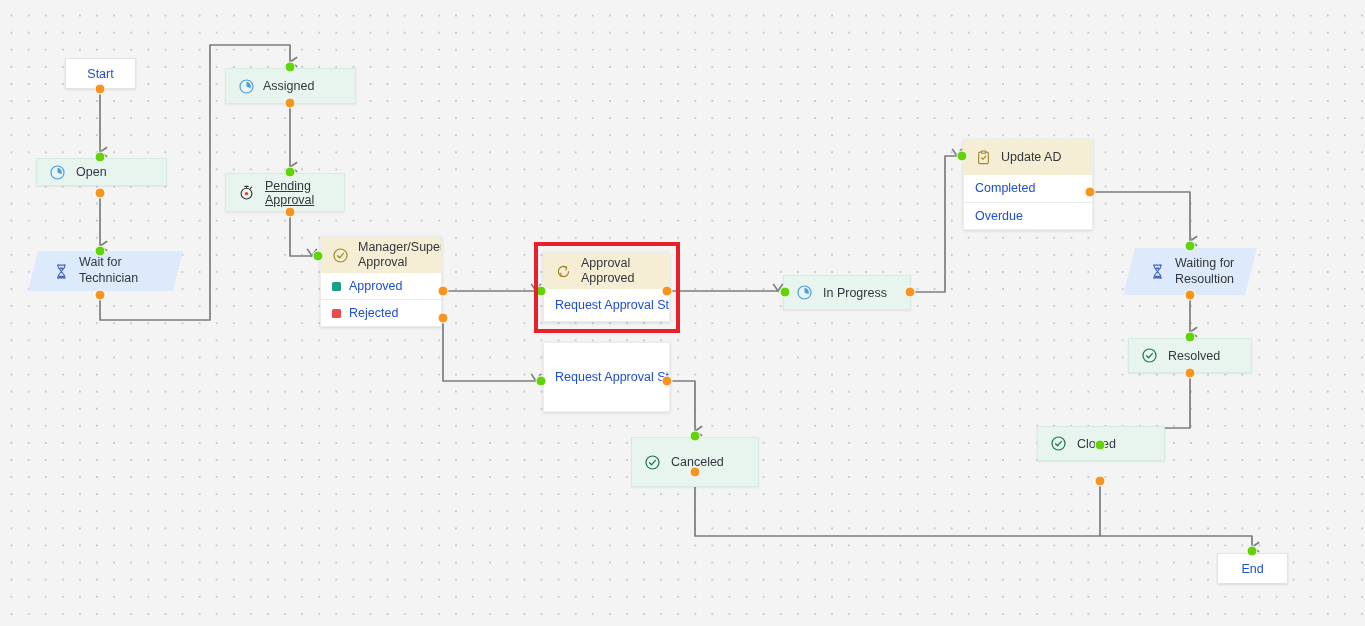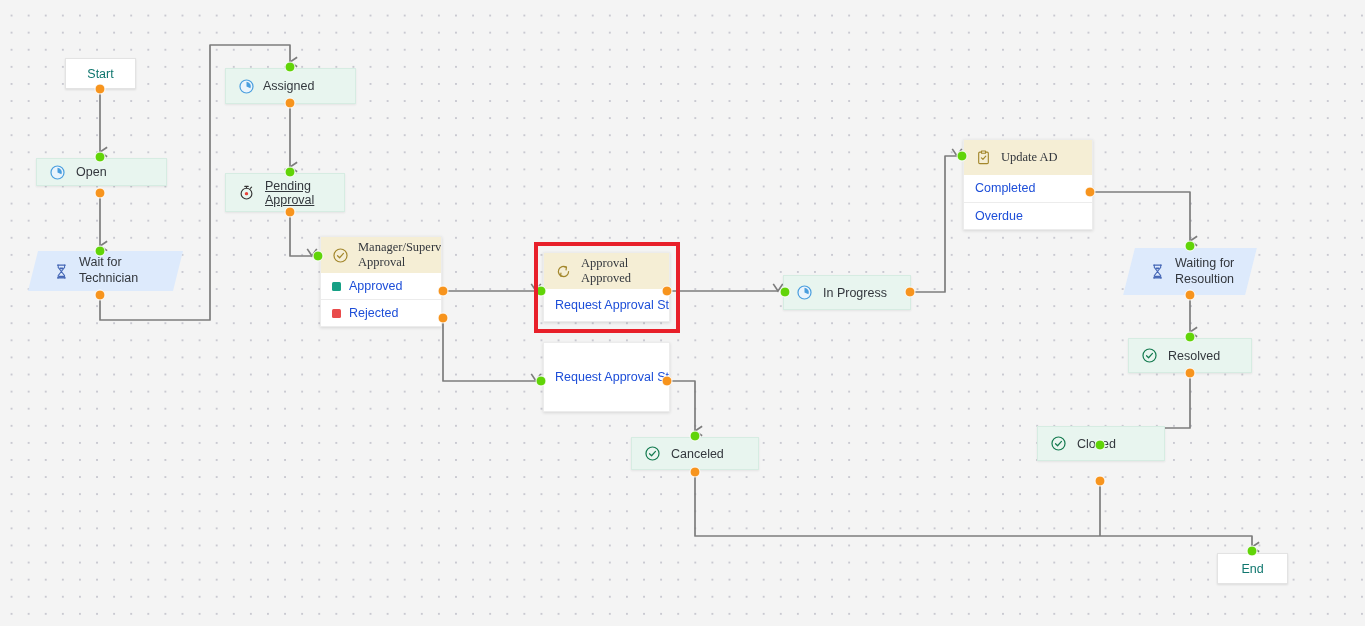--- a/index.html
+++ b/index.html
@@ -33,21 +33,21 @@
 
   
   .n-terminal {
     background: #ffffff;
     border: 1px solid #e3e3e3;
     box-shadow: 0 1px 2px rgba(0,0,0,0.10);
     display: flex;
     align-items: center;
     justify-content: center;
     font-size: 12.5px;
-    color: #0f766e;
+    color: #1d4ed8;
   }
 
   
   .n-status {
     background: #e8f5ef;
     border: 1px solid #d6ece2;
     box-shadow: 0 1px 2px rgba(0,0,0,0.07);
     display: flex;
     align-items: center;
     padding-left: 12px;
@@ -82,21 +82,20 @@
   .n-card .card-head {
     background: #f5eed5;
     display: flex;
     align-items: center;
     padding-left: 11px;
     gap: 9px;
     font-size: 12.5px;
     color: #33373d;
     line-height: 1.22;
     flex: none;
-    font-family: Liberation Serif, serif;
   }
   .n-card .card-row {
     display: flex;
     align-items: center;
     padding-left: 11px;
     gap: 8px;
     font-size: 12.5px;
     color: #1d4ed8;
     border-top: 1px solid #ececec;
     flex: 1 1 auto;
@@ -291,21 +290,21 @@
       </div>
       <div class="node n-status" style="left: 1128px; top: 338px; width: 124px; height: 35px;">
         <span>
           <svg class="icon" width="17" height="17" viewBox="0 0 24 24" fill="none" stroke="#137a4f" stroke-width="1.7" stroke-linecap="round" stroke-linejoin="round">
             <circle cx="12" cy="12" r="9.2"></circle>
             <path d="M7.8 12.3 l2.9 2.9 l5.5 -6.2"></path>
           </svg>
         </span>
         <span>Resolved</span>
       </div>
-      <div class="node n-status" style="left: 631px; top: 437px; width: 128px; height: 33px;">
+      <div class="node n-status" style="left: 631px; top: 437px; width: 128px; height: 50px;">
         <span>
           <svg class="icon" width="17" height="17" viewBox="0 0 24 24" fill="none" stroke="#137a4f" stroke-width="1.7" stroke-linecap="round" stroke-linejoin="round">
             <circle cx="12" cy="12" r="9.2"></circle>
             <path d="M7.8 12.3 l2.9 2.9 l5.5 -6.2"></path>
           </svg>
         </span>
         <span>Canceled</span>
       </div>
       <div class="node n-status" style="left: 1037px; top: 426px; width: 128px; height: 35px;">
         <span>

